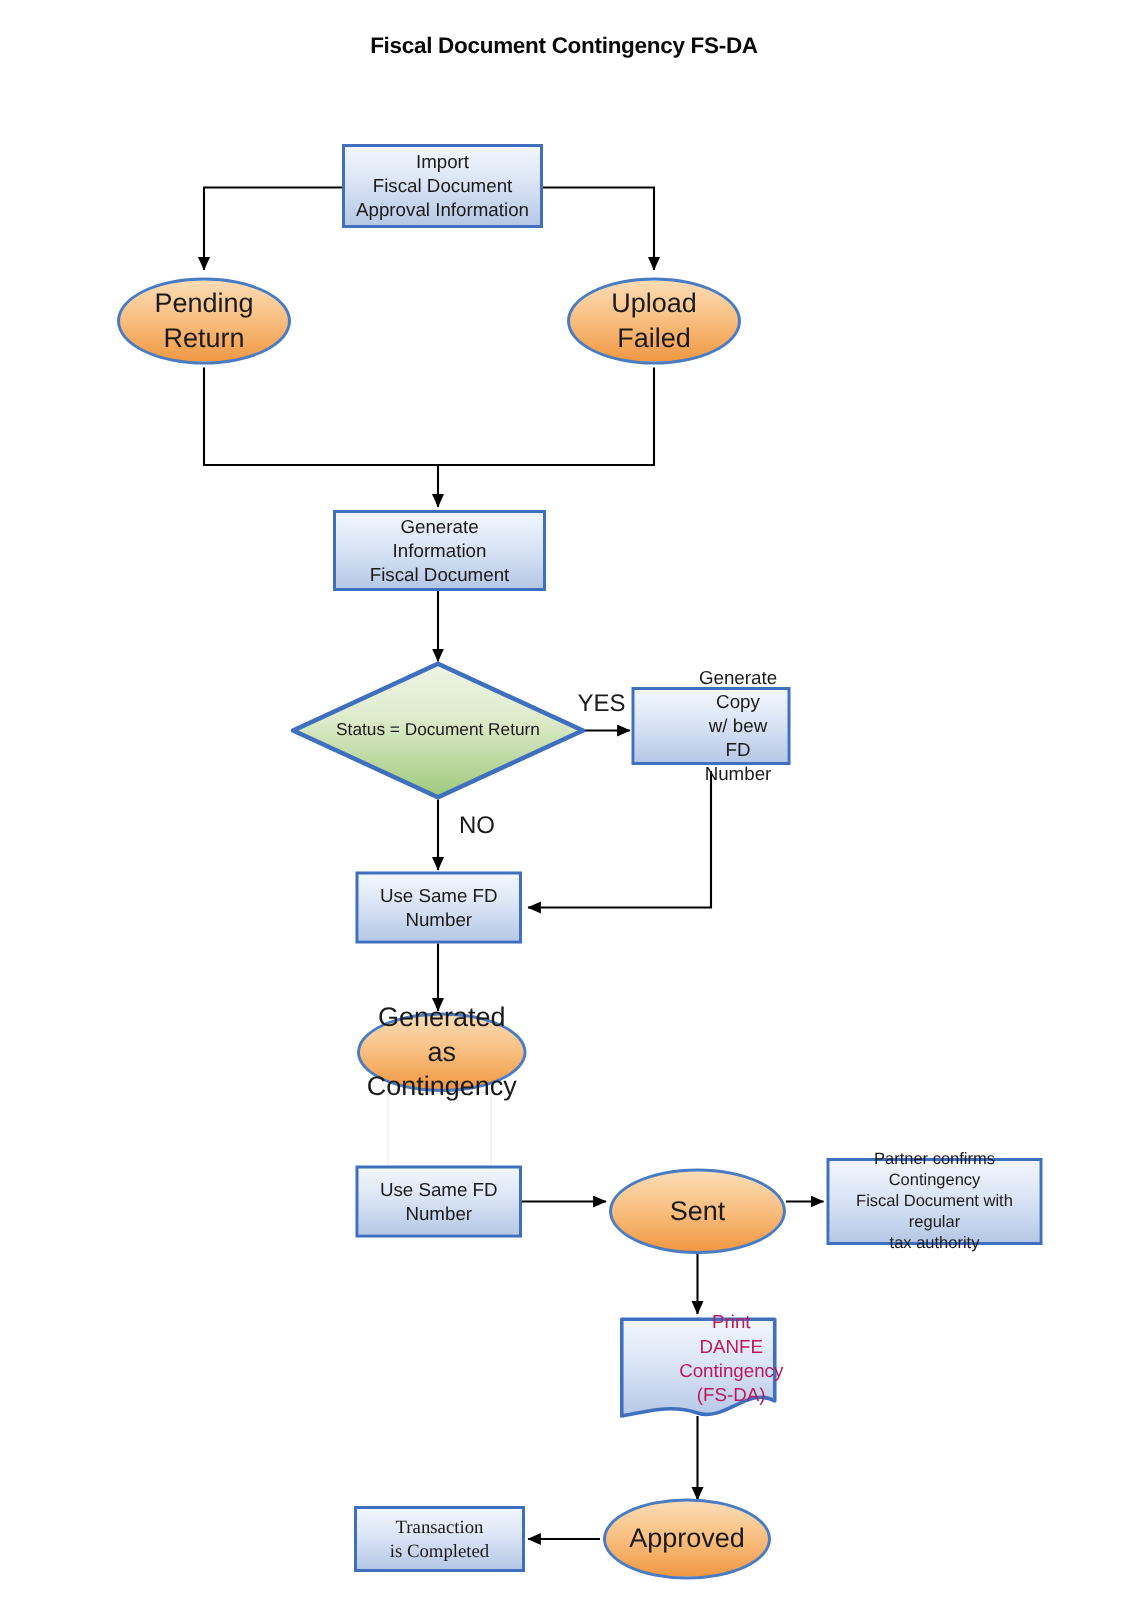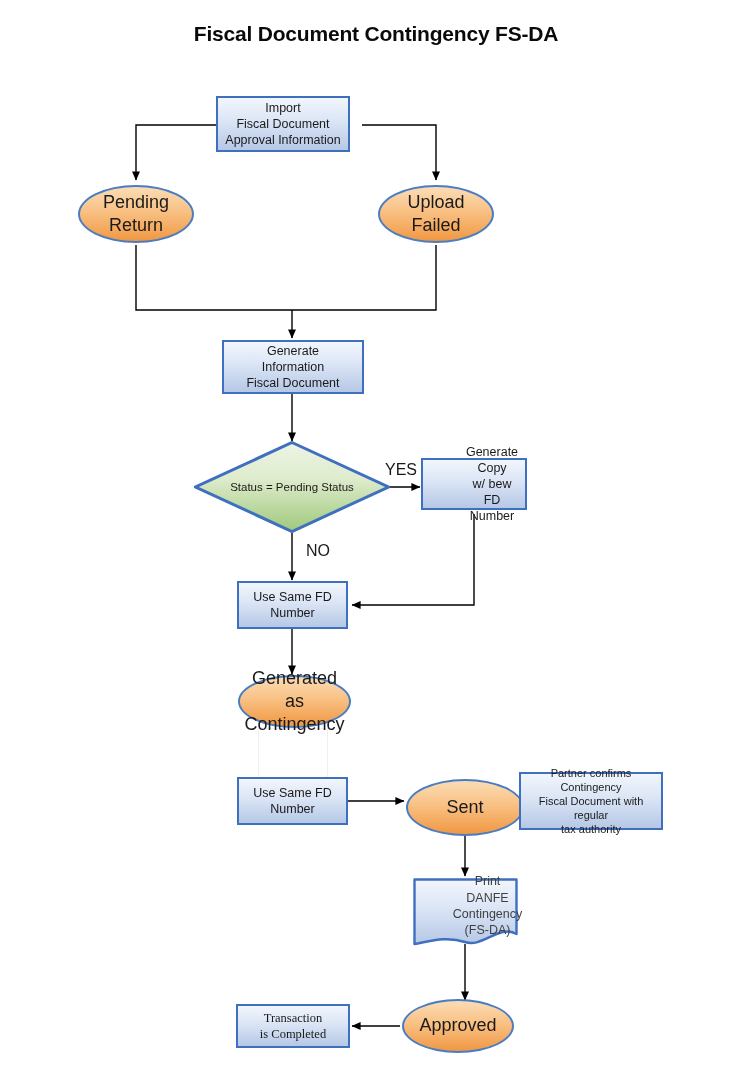--- a/index.html
+++ b/index.html
@@ -7,21 +7,21 @@
     width:752px;height:1080px;
     background:#ffffff;
     font-family:"Liberation Sans", sans-serif;
     position:relative;
     overflow:hidden;
   }
   #diagram-title{
     position:absolute;
     top:22px;left:0;width:752px;
     text-align:center;
-    font-size:21px;
+    font-size:15px;
     font-weight:bold;
     color:#0a0a0a;
     letter-spacing:-0.2px;
   }
   .node{
     position:absolute;
     box-sizing:border-box;
     display:flex;
     align-items:center;
     justify-content:center;
@@ -63,21 +63,21 @@
     display:flex;align-items:center;justify-content:center;
     font-size:11.5px;color:#1a1a1a;text-align:center;
   }
   
   .docshape{position:absolute;z-index:3;}
   .docshape svg{position:absolute;inset:0;}
   .docshape .doctext{
     position:absolute;left:0;right:0;top:0;
     height:82%;
     display:flex;align-items:center;justify-content:center;
-    text-align:center;font-size:12.5px;color:#404040;line-height:1.3;
+    text-align:center;font-size:12.5px;color:#be185d;line-height:1.3;
     white-space:pre-line;
     padding-left:44px;
   }
   
   #edges{position:absolute;top:0;left:0;width:752px;height:1080px;z-index:1;}
   .edge-label{
     position:absolute;
     font-size:16px;
     color:#1a1a1a;
     z-index:4;
@@ -131,21 +131,21 @@
     <path d="M465,830 L465,876" marker-end="url(#arrow)"></path>
 
     <path d="M465,944 L465,1000" marker-end="url(#arrow)"></path>
 
     <path d="M400,1026 L352,1026" marker-end="url(#arrow)"></path>
   </g>
 </svg>
 
 <div class="ghost" style="left:258px;top:728px;width:68px;height:48px;"></div>
 
-<div class="node proc" style="left:216px;top:96px;width:134px;height:56px;">
+<div class="node proc" style="left:228px;top:96px;width:134px;height:56px;">
   <span class="lbl">Import
 Fiscal Document
 Approval Information</span>
 </div>
 
 <div class="node term" style="left:78px;top:185px;width:116px;height:58px;">
   <span class="lbl">Pending
 Return</span>
 </div>
 
@@ -158,21 +158,21 @@
   <span class="lbl">Generate
 Information
 Fiscal Document</span>
 </div>
 
 <div class="decision-wrap" style="left:194px;top:441px;width:196px;height:92px;">
   <div class="decision-shape"></div>
   <svg class="decision-edge" viewBox="0 0 196 92" preserveAspectRatio="none">
     <polygon points="98,1.5 194.5,46 98,90.5 1.5,46" fill="none" stroke="#3f6fbf" stroke-width="3"></polygon>
   </svg>
-  <div class="decision-text">Status = Pending Status</div>
+  <div class="decision-text">Status = Document Return</div>
 </div>
 
 <div class="node proc" style="left:421px;top:458px;width:106px;height:52px;padding-left:36px;">
   <span class="lbl">Generate Copy
 w/ bew
 FD Number</span>
 </div>
 
 <div class="node proc" style="left:237px;top:581px;width:111px;height:48px;">
   <span class="lbl">Use Same FD
@@ -186,21 +186,21 @@
 
 <div class="node proc" style="left:237px;top:777px;width:111px;height:48px;">
   <span class="lbl">Use Same FD
 Number</span>
 </div>
 
 <div class="node term" style="left:406px;top:779px;width:118px;height:57px;">
   <span class="lbl">Sent</span>
 </div>
 
-<div class="node proc" style="left:519px;top:772px;width:144px;height:58px;font-size:11px;">
+<div class="node proc" style="left:551px;top:772px;width:144px;height:58px;font-size:11px;">
   <span class="lbl">Partner confirms Contingency
 Fiscal Document with regular
 tax authority</span>
 </div>
 
 <div class="docshape" style="left:413px;top:878px;width:105px;height:68px;">
   <svg viewBox="0 0 105 68" preserveAspectRatio="none">
     <defs>
       <linearGradient id="docgrad" x1="0" y1="0" x2="0" y2="1">
         <stop offset="0%" stop-color="#f2f6fc"></stop>

